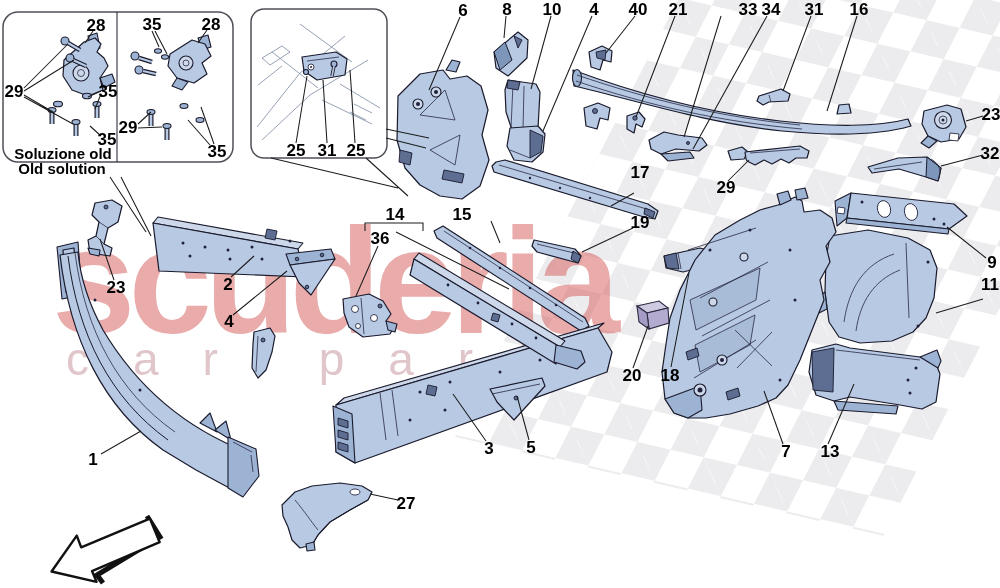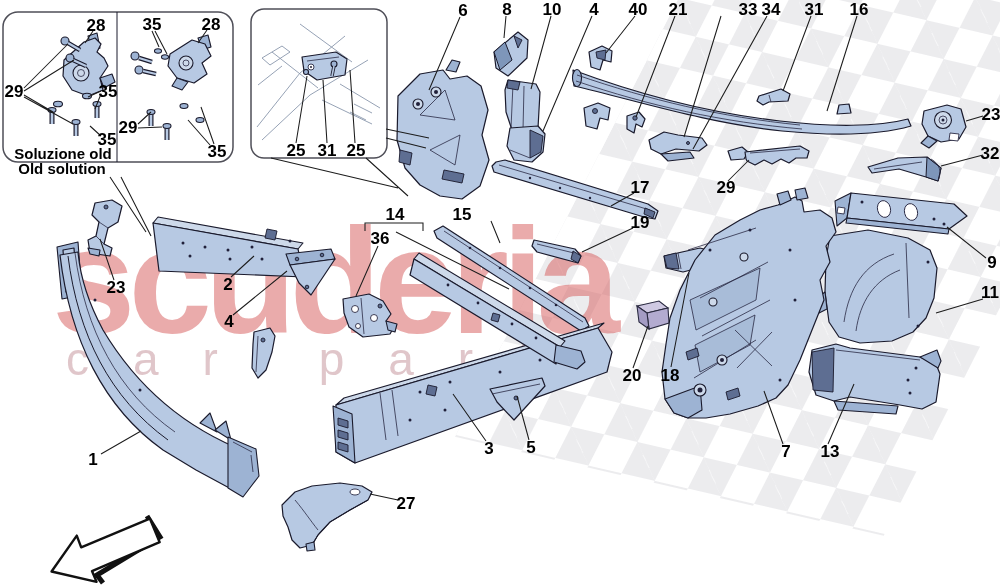--- a/index.html
+++ b/index.html
@@ -419,28 +419,28 @@
   <div class="co" style="left:594px;top:9px">4</div>
   <div class="co" style="left:638px;top:9px">40</div>
   <div class="co" style="left:678px;top:9px">21</div>
   <div class="co" style="left:748px;top:9px">33</div>
   <div class="co" style="left:771px;top:9px">34</div>
   <div class="co" style="left:814px;top:9px">31</div>
   <div class="co" style="left:859px;top:9px">16</div>
   <div class="co" style="left:991px;top:114px">23</div>
   <div class="co" style="left:990px;top:153px">32</div>
   <div class="co" style="left:992px;top:262px">9</div>
-  <div class="co" style="left:990px;top:292px">11</div>
+  <div class="co" style="left:990px;top:284px">11</div>
   <div class="co" style="left:116px;top:287px">23</div>
   <div class="co" style="left:228px;top:284px">2</div>
   <div class="co" style="left:229px;top:321px">4</div>
   <div class="co" style="left:395px;top:214px">14</div>
   <div class="co" style="left:380px;top:238px">36</div>
   <div class="co" style="left:462px;top:214px">15</div>
-  <div class="co" style="left:640px;top:187px">17</div>
+  <div class="co" style="left:640px;top:172px">17</div>
   <div class="co" style="left:640px;top:222px">19</div>
   <div class="co" style="left:726px;top:187px">29</div>
   <div class="co" style="left:632px;top:375px">20</div>
   <div class="co" style="left:670px;top:375px">18</div>
   <div class="co" style="left:786px;top:451px">7</div>
   <div class="co" style="left:830px;top:451px">13</div>
   <div class="co" style="left:489px;top:448px">3</div>
   <div class="co" style="left:531px;top:447px">5</div>
   <div class="co" style="left:406px;top:503px">27</div>
   <div class="co" style="left:93px;top:459px">1</div>

